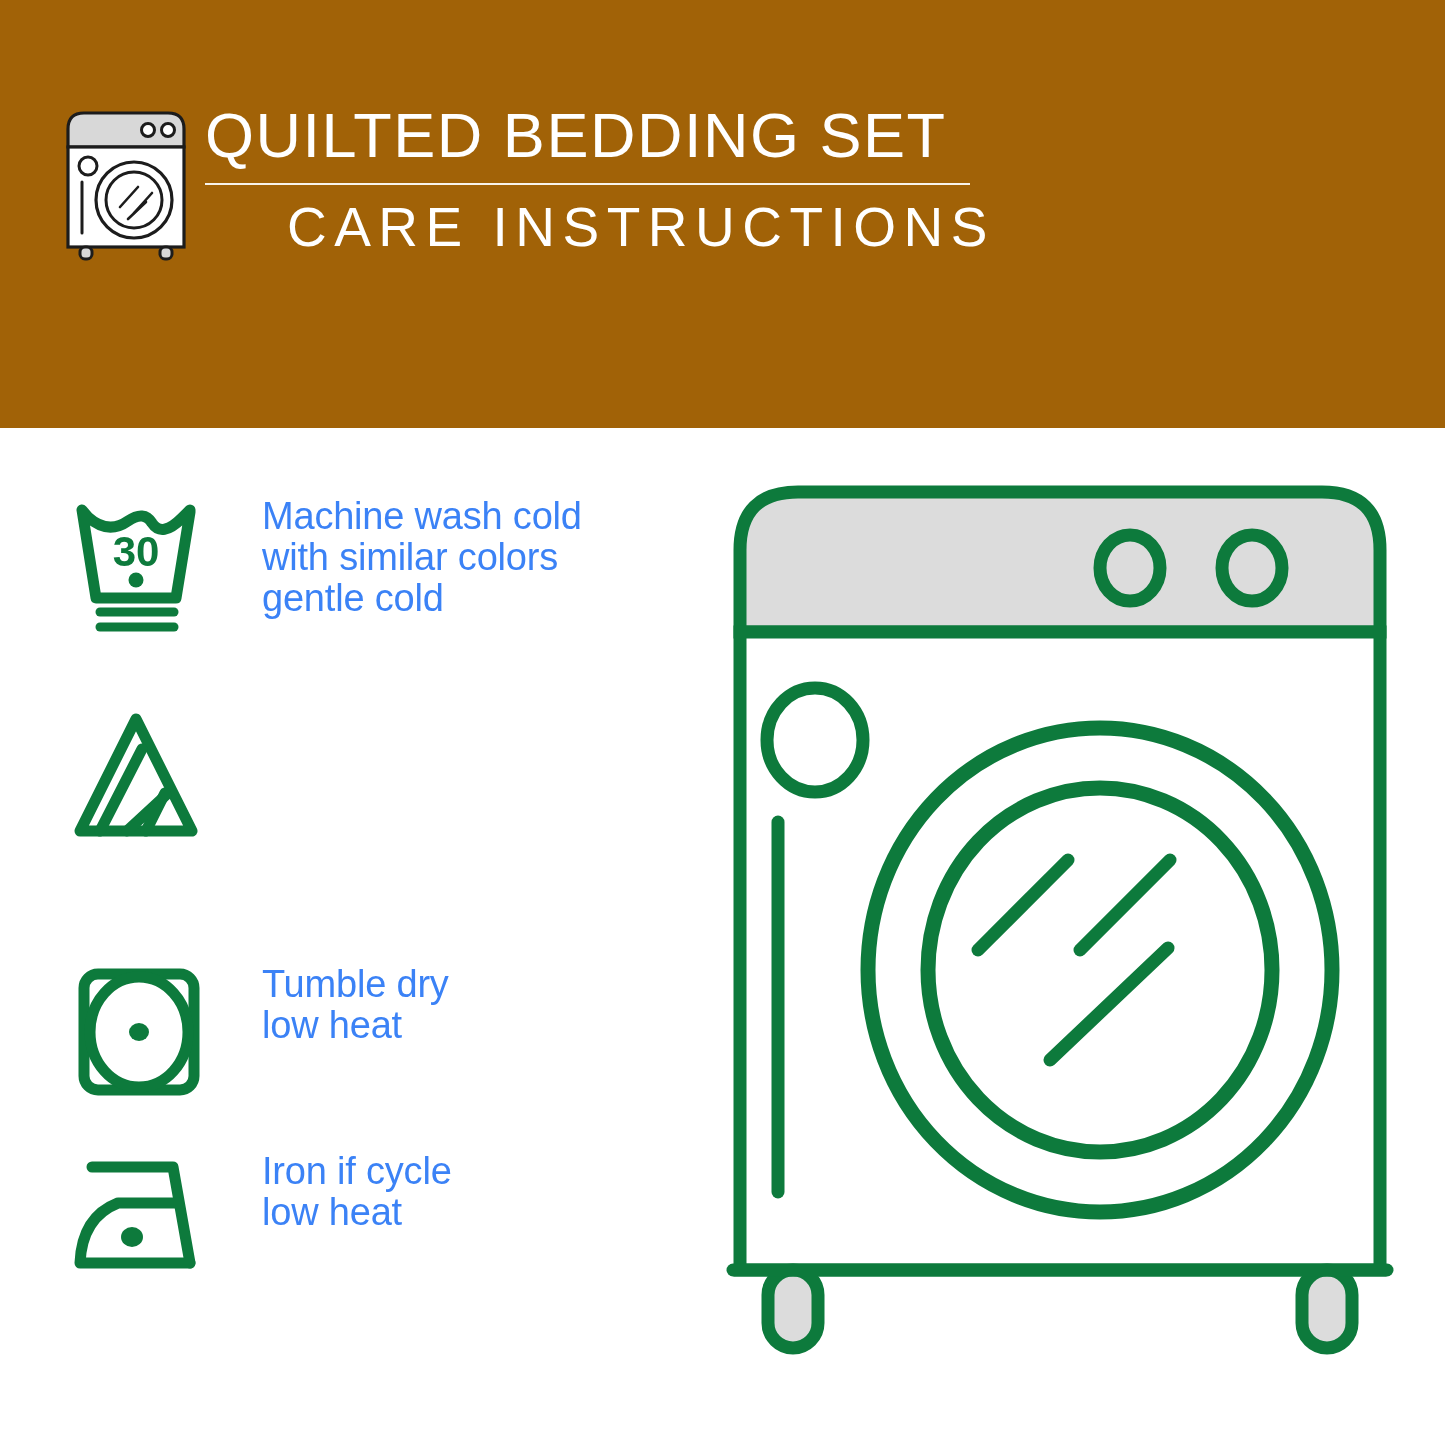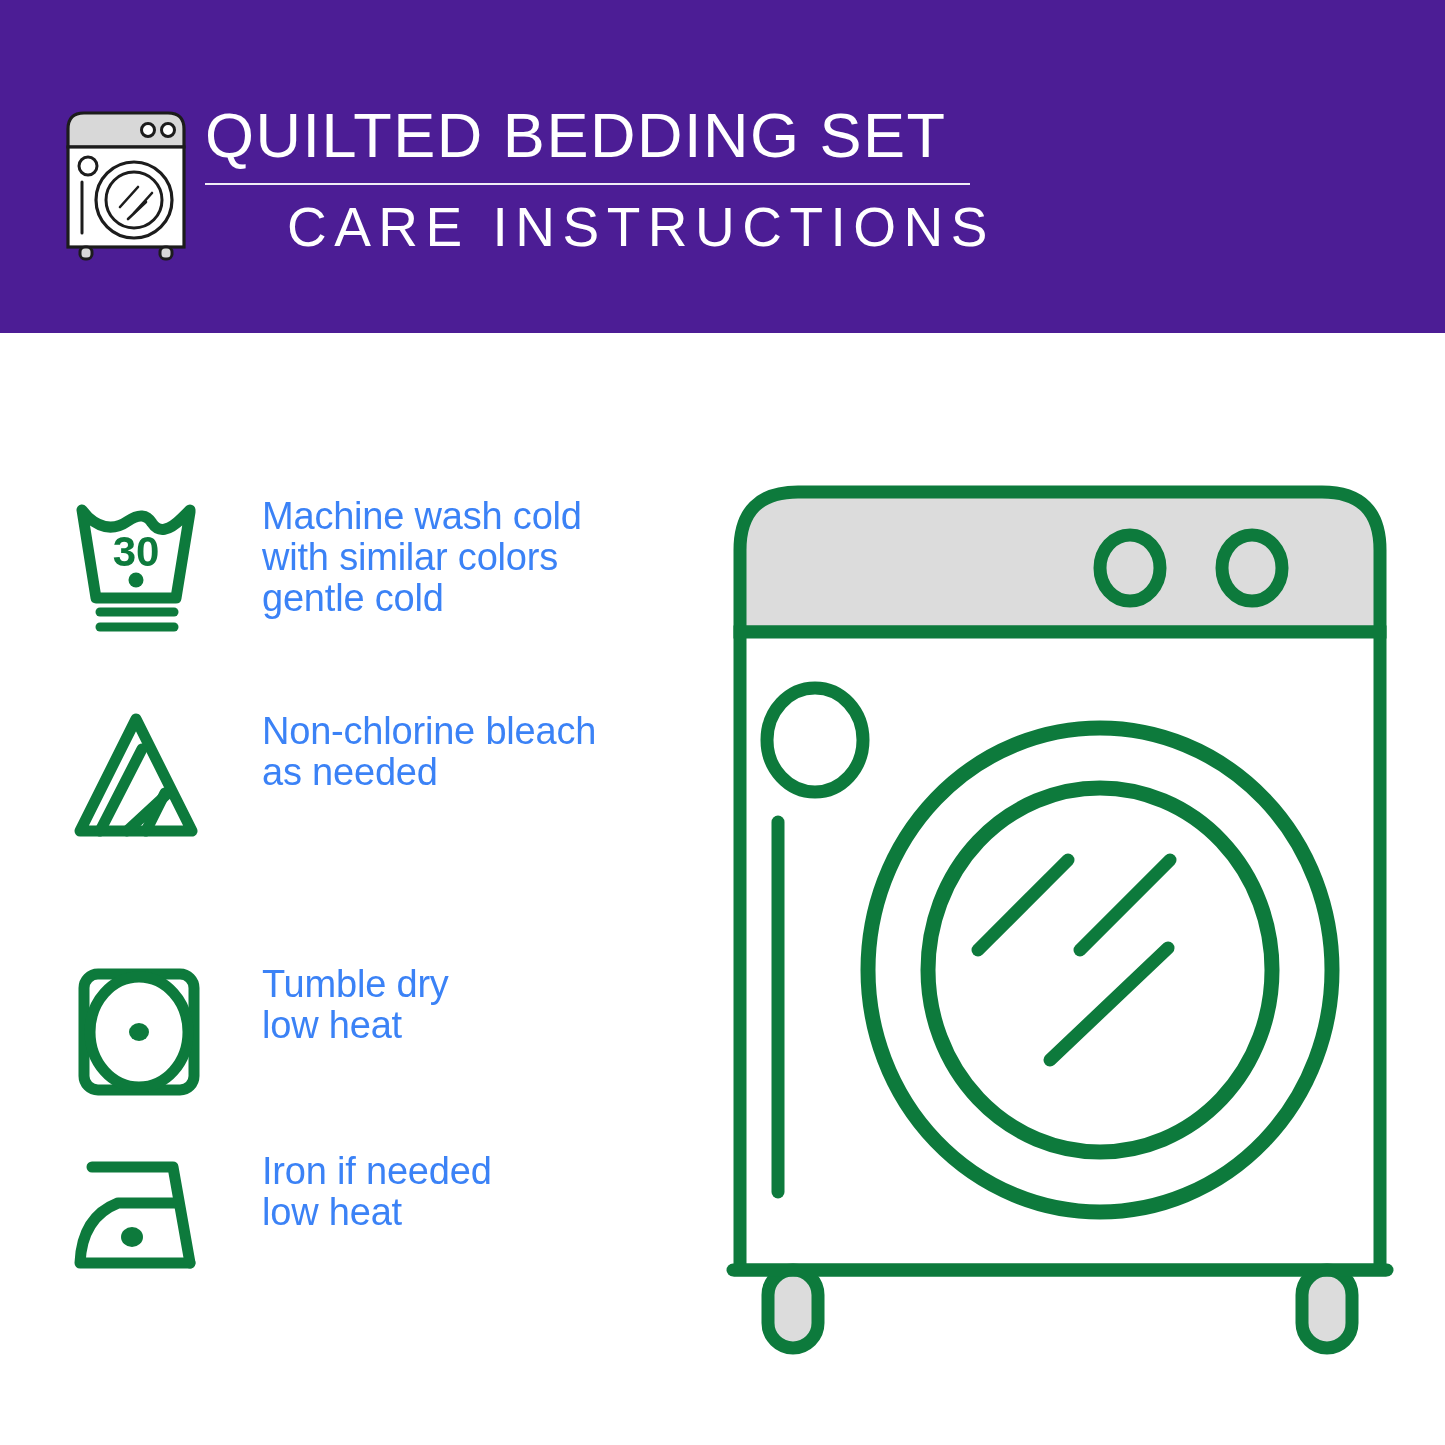--- a/index.html
+++ b/index.html
@@ -17,22 +17,22 @@
     background: #ffffff;
     overflow: hidden;
   }
 
   
   #header {
     position: absolute;
     left: 0;
     top: 0;
     width: 1445px;
-    height: 333px;
-    background: #4c1d95;
+    height: 428px;
+    background: #a16207;
   }
   #header-logo {
     position: absolute;
     left: 62px;
     top: 103px;
     width: 128px;
     height: 158px;
   }
   #header-text {
     position: absolute;
@@ -203,24 +203,20 @@
           </g>
 
           <g fill="none" stroke="#0d7a3c" stroke-width="11" stroke-linecap="round" stroke-linejoin="round">
             <path d="M96 88 L57 126" stroke-width="0"></path>
           </g>
           <g fill="none" stroke="#0d7a3c" stroke-width="11" stroke-linecap="round" stroke-linejoin="round">
             <line x1="96" y1="90" x2="57" y2="126"></line>
           </g>
         </svg>
       </div>
-      <div class="care-label">
-        <div>Non-chlorine bleach</div>
-        <div>as needed</div>
-      </div>
     </div>
 
     <div class="care-row" id="row-2">
       <div class="care-symbol">
         <svg viewBox="0 0 160 150" width="160" height="150" xmlns="http://www.w3.org/2000/svg">
           <rect x="14" y="16" width="110" height="116" rx="14" ry="14" fill="none" stroke="#0d7a3c" stroke-width="11"></rect>
           <ellipse cx="69" cy="74" rx="49" ry="55" fill="none" stroke="#0d7a3c" stroke-width="11"></ellipse>
           <ellipse cx="69" cy="74" rx="10" ry="9" fill="#0d7a3c"></ellipse>
         </svg>
       </div>
@@ -236,21 +232,21 @@
           <g fill="none" stroke="#0d7a3c" stroke-width="11" stroke-linecap="round" stroke-linejoin="round">
 
             <path d="M22 22 L103 22 L120 118"></path>
 
             <path d="M120 118 L10 118 Q12 72 48 58 L108 58"></path>
           </g>
           <ellipse cx="62" cy="92" rx="11" ry="10" fill="#0d7a3c"></ellipse>
         </svg>
       </div>
       <div class="care-label">
-        <div>Iron if needed</div>
+        <div>Iron if cycle</div>
         <div>low heat</div>
       </div>
     </div>
 
   </div>
 
   <div id="machine-illustration">
     <svg viewBox="0 0 720 930" width="720" height="930" xmlns="http://www.w3.org/2000/svg">
 
       <path d="M40 100 Q40 42 98 42 L622 42 Q680 42 680 100 L680 182 L40 182 Z" fill="#dcdcdc" stroke="#0d7a3c" stroke-width="13"></path>

